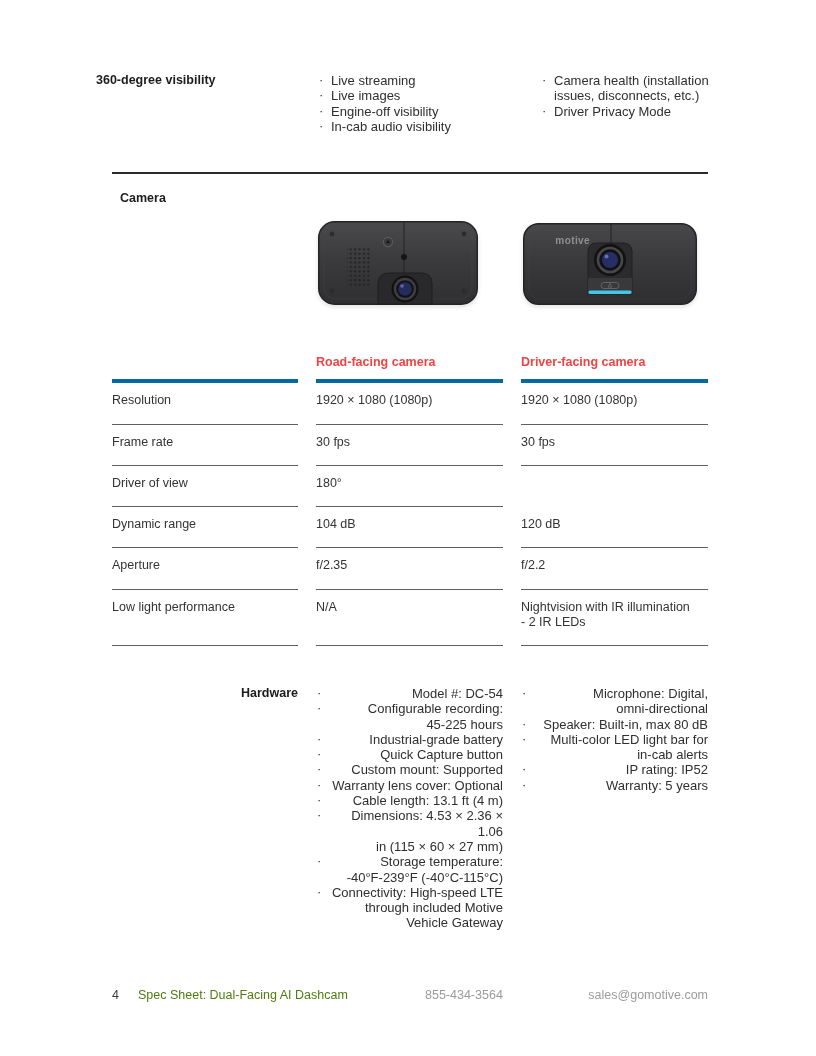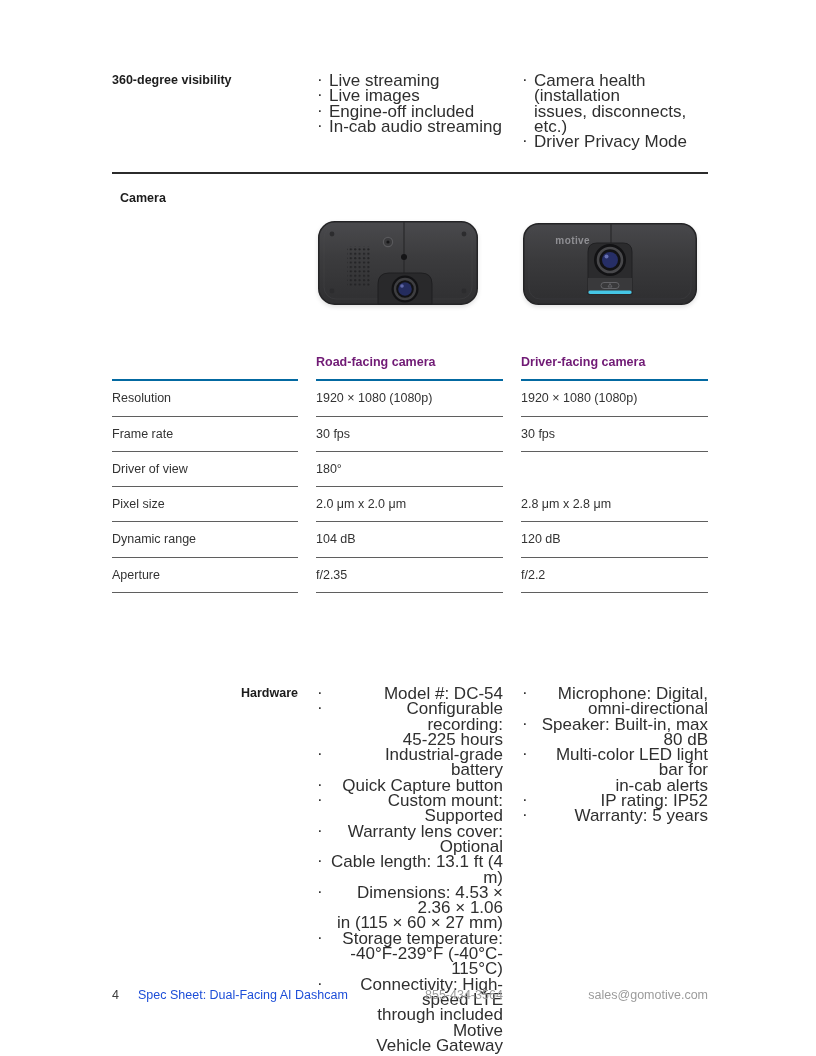--- a/index.html
+++ b/index.html
@@ -23,78 +23,78 @@
   .bold-heading {
     font-size: 12.5px;
     font-weight: 700;
     color: #1c1c1c;
     line-height: 15.3px;
   }
   ul.bullets {
     list-style: none;
     margin: 0;
     padding: 0;
-    font-size: 17px;
+    font-size: 13px;
     line-height: 15.3px;
     color: #2f2f2f;
   }
   ul.bullets li {
     position: relative;
     padding-left: 13px;
     white-space: pre-line;
   }
   ul.bullets li::before {
     content: "·";
     position: absolute;
     left: 1px;
     top: -1px;
   }
   
-  .sec-visibility { position: absolute; left: 112px; top: 73px; width: 596px; }
+  .sec-visibility { position: absolute; left: 96px; top: 73px; width: 596px; gap: 36px; }
   .divider { position: absolute; left: 112px; top: 172px; width: 596px; height: 1.5px; background: #2b2b2b; }
   .sec-camera-heading { position: absolute; left: 120px; top: 191px; }
   .camera-img { position: absolute; filter: drop-shadow(0 2px 2px rgba(0,0,0,0.12)); }
   .camera-img.road { left: 318px; top: 221px; }
   .camera-img.driver { left: 523px; top: 223px; }
   
   .spec-table { position: absolute; left: 112px; top: 350px; width: 596px; font-size: 12.5px; }
   .spec-table .cell {
     border-bottom: 1px solid #5f5f5f;
-    padding: 10px 0 9px;
+    padding: 10px 0 15px;
     line-height: 15.3px;
     white-space: pre-line;
     color: #333333;
   }
   .spec-table .hcell {
-    border-bottom: 2px solid #0369a1;
+    border-bottom: 4px solid #0369a1;
     padding: 5px 0 9px;
     font-weight: 700;
-    color: #701a75;
+    color: #ef4444;
     line-height: 15.3px;
   }
   .sec-hardware { position: absolute; left: 112px; top: 686px; width: 596px; text-align: right; }
   
   .footer { position: absolute; left: 112px; top: 988px; width: 596px; height: 16px; font-size: 12.5px; }
   .footer .pg { position: absolute; left: 0; color: #3c3c3c; }
-  .footer .doc { position: absolute; left: 26px; color: #1d4ed8; }
+  .footer .doc { position: absolute; left: 26px; color: #4d7c0f; }
   .footer .phone { position: absolute; left: 313px; color: #9b9b9b; }
   .footer .email { position: absolute; right: 0; color: #9b9b9b; }
 </style>
 </head>
 <body>
 
 <div class="page">
 
   <div class="sec-visibility grid3">
     <div class="bold-heading">360-degree visibility</div>
     <ul class="bullets">
       <li>Live streaming</li>
       <li>Live images</li>
-      <li>Engine-off included</li>
-      <li>In-cab audio streaming</li>
+      <li>Engine-off visibility</li>
+      <li>In-cab audio visibility</li>
     </ul>
     <ul class="bullets">
       <li>Camera health (installation
 issues, disconnects, etc.)</li>
       <li>Driver Privacy Mode</li>
     </ul>
   </div>
 
   <div class="divider"></div>
 
@@ -172,33 +172,34 @@
     <div class="grid3">
       <div class="cell">Frame rate</div>
       <div class="cell">30 fps</div>
       <div class="cell">30 fps</div>
     </div>
     <div class="grid3">
       <div class="cell">Driver of view</div>
       <div class="cell">180°</div>
     </div>
     <div class="grid3">
-      <div class="cell">Pixel size</div>
-      <div class="cell">2.0 μm x 2.0 μm</div>
-      <div class="cell">2.8 μm x 2.8 μm</div>
-    </div>
-    <div class="grid3">
       <div class="cell">Dynamic range</div>
       <div class="cell">104 dB</div>
       <div class="cell">120 dB</div>
     </div>
     <div class="grid3">
       <div class="cell">Aperture</div>
       <div class="cell">f/2.35</div>
       <div class="cell">f/2.2</div>
+    </div>
+    <div class="grid3">
+      <div class="cell">Low light performance</div>
+      <div class="cell">N/A</div>
+      <div class="cell">Nightvision with IR illumination
+- 2 IR LEDs</div>
     </div>
   </div>
 
   <div class="sec-hardware grid3">
     <div class="bold-heading">Hardware</div>
     <ul class="bullets">
       <li>Model #: DC-54</li>
       <li>Configurable recording:
 45-225 hours</li>
       <li>Industrial-grade battery</li>

